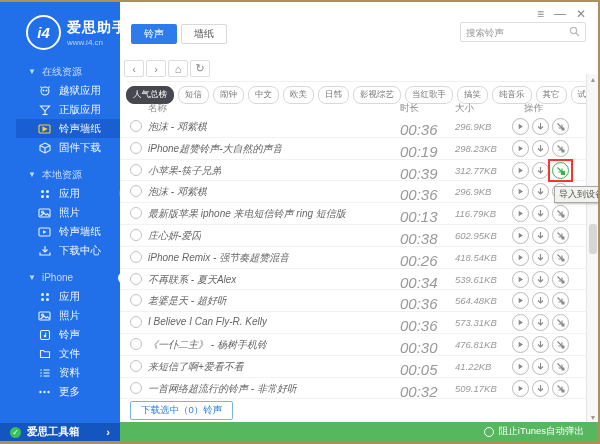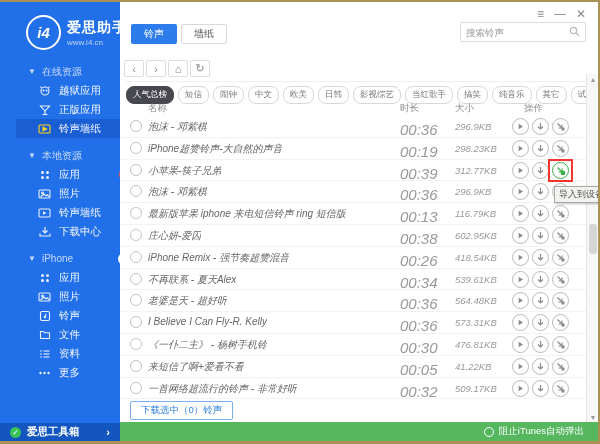--- a/index.html
+++ b/index.html
@@ -124,20 +124,29 @@
         </div>
         <div class="side-item selected">
           <span class="icn">
             <svg width="13" height="12" viewBox="0 0 13 12" fill="none" stroke-width="1.1">
               <rect x="1" y="2" width="11" height="8" rx="1"></rect>
               <path class="f" d="M5,4.2 L8.5,6 L5,7.8 Z"></path>
             </svg>
           </span>
           <span>铃声墙纸</span>
         </div>
+        <div class="side-item">
+          <span class="icn">
+            <svg width="12" height="12" viewBox="0 0 12 12" fill="none" stroke-width="1.1">
+              <path d="M6,1 L11,3.5 V8.5 L6,11 L1,8.5 V3.5 Z"></path>
+              <path d="M1,3.5 L6,6 L11,3.5 M6,6 V11"></path>
+            </svg>
+          </span>
+          <span>固件下载</span>
+        </div>
         <div class="spacer"></div>
         <div class="sec-header">
           <span class="sec-caret">▼</span>
           <span>本地资源</span>
         </div>
         <div class="side-item">
           <span class="icn">
             <svg width="12" height="12" viewBox="0 0 12 12">
               <circle class="f" cx="3.5" cy="3.5" r="1.5"></circle>
               <circle class="f" cx="8.5" cy="3.5" r="1.5"></circle>

